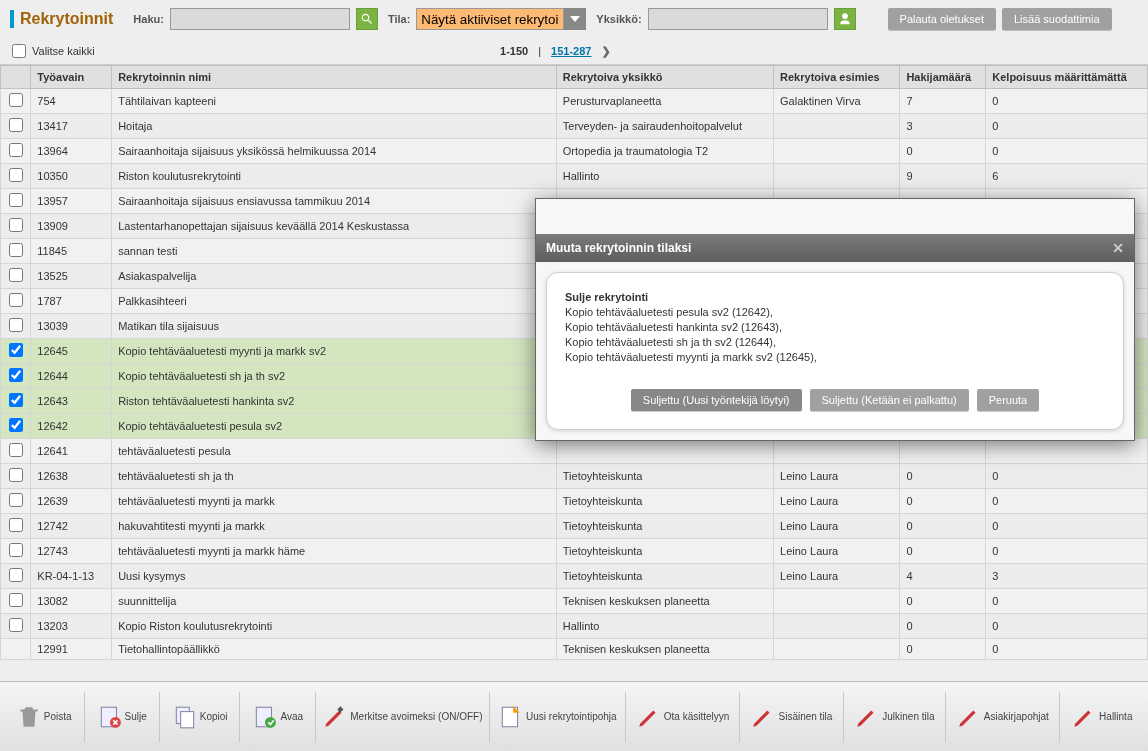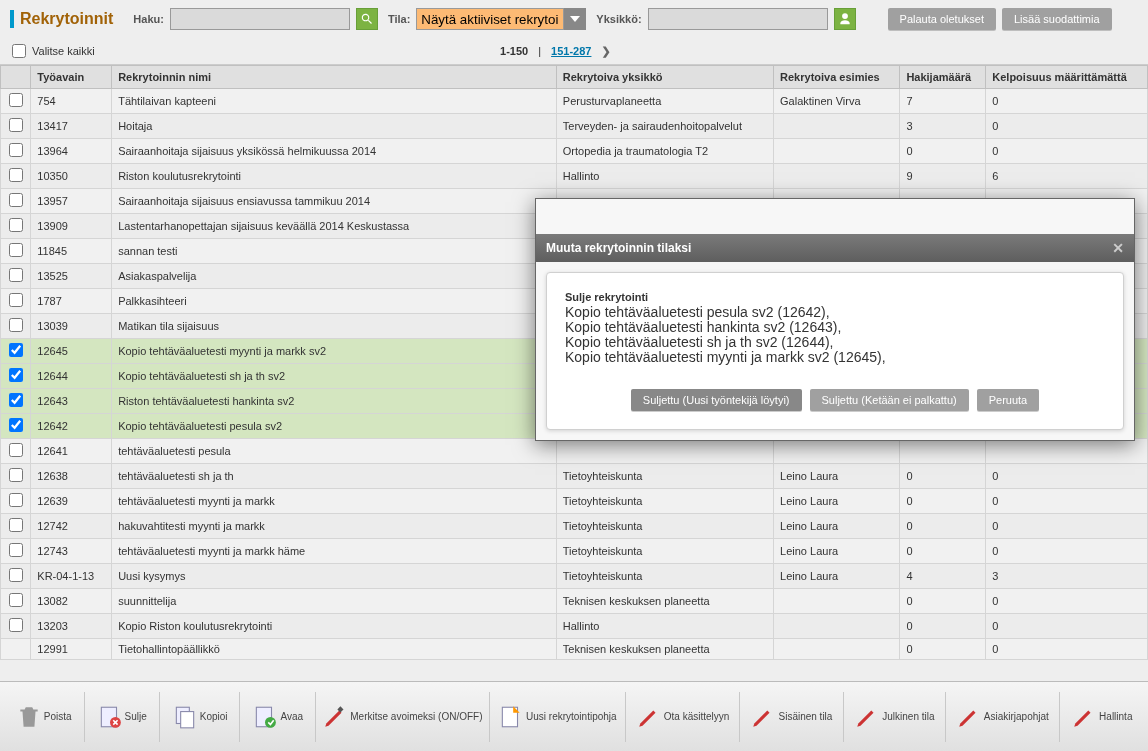--- a/index.html
+++ b/index.html
@@ -42,23 +42,23 @@
 .toolbar{position:absolute;bottom:0;left:0;right:0;height:70px;background:linear-gradient(#f5f5f5,#e0e0e0);border-top:1px solid #bbb;display:flex;align-items:center;padding:4px 8px;gap:2px;}
 .tool{display:flex;align-items:center;justify-content:center;padding:4px 10px;cursor:pointer;gap:2px;min-width:60px;}
 .tool .ic{width:28px;height:28px;display:flex;align-items:center;justify-content:center;}
 .tool .ic svg{width:26px;height:26px;}
 .tool .lbl{font-size:10px;color:#444;white-space:nowrap;}
 .tool-sep{width:1px;height:50px;background:#c8c8c8;margin:0 2px;}
 .modal-backdrop{position:absolute;inset:0;}
 .modal{position:absolute;left:535px;top:198px;width:600px;background:#f7f7f7;border:1px solid #666;box-shadow:0 4px 20px rgba(0,0,0,.5);}
 .modal-title{background:linear-gradient(#7a7a7a,#5e5e5e);color:#fff;font-size:12px;font-weight:bold;padding:6px 10px;display:flex;align-items:center;margin-top:35px;}
 .modal-close{margin-left:auto;color:#ccc;cursor:pointer;font-size:14px;}
-.modal-body{background:#fff;margin:10px;border:1px solid #d0d0d0;border-radius:4px;padding:18px;box-shadow:0 1px 4px rgba(0,0,0,.15);}
+.modal-body{background:#fff;margin:10px;border:1px solid #d0d0d0;border-radius:12px;padding:18px;box-shadow:0 1px 4px rgba(0,0,0,.15);}
 .modal-body .hd{font-weight:bold;margin-bottom:2px;}
-.modal-body .line{font-size:14px;color:#333;line-height:15px;}
+.modal-body .line{font-size:11px;color:#333;line-height:15px;}
 .modal-btns{display:flex;gap:8px;justify-content:center;margin-top:24px;}
 </style>
 </head>
 <body>
 
 <div class="app">
 
   <div class="topbar">
     <div class="title">Rekrytoinnit</div>
     <span class="label">Haku:</span>

